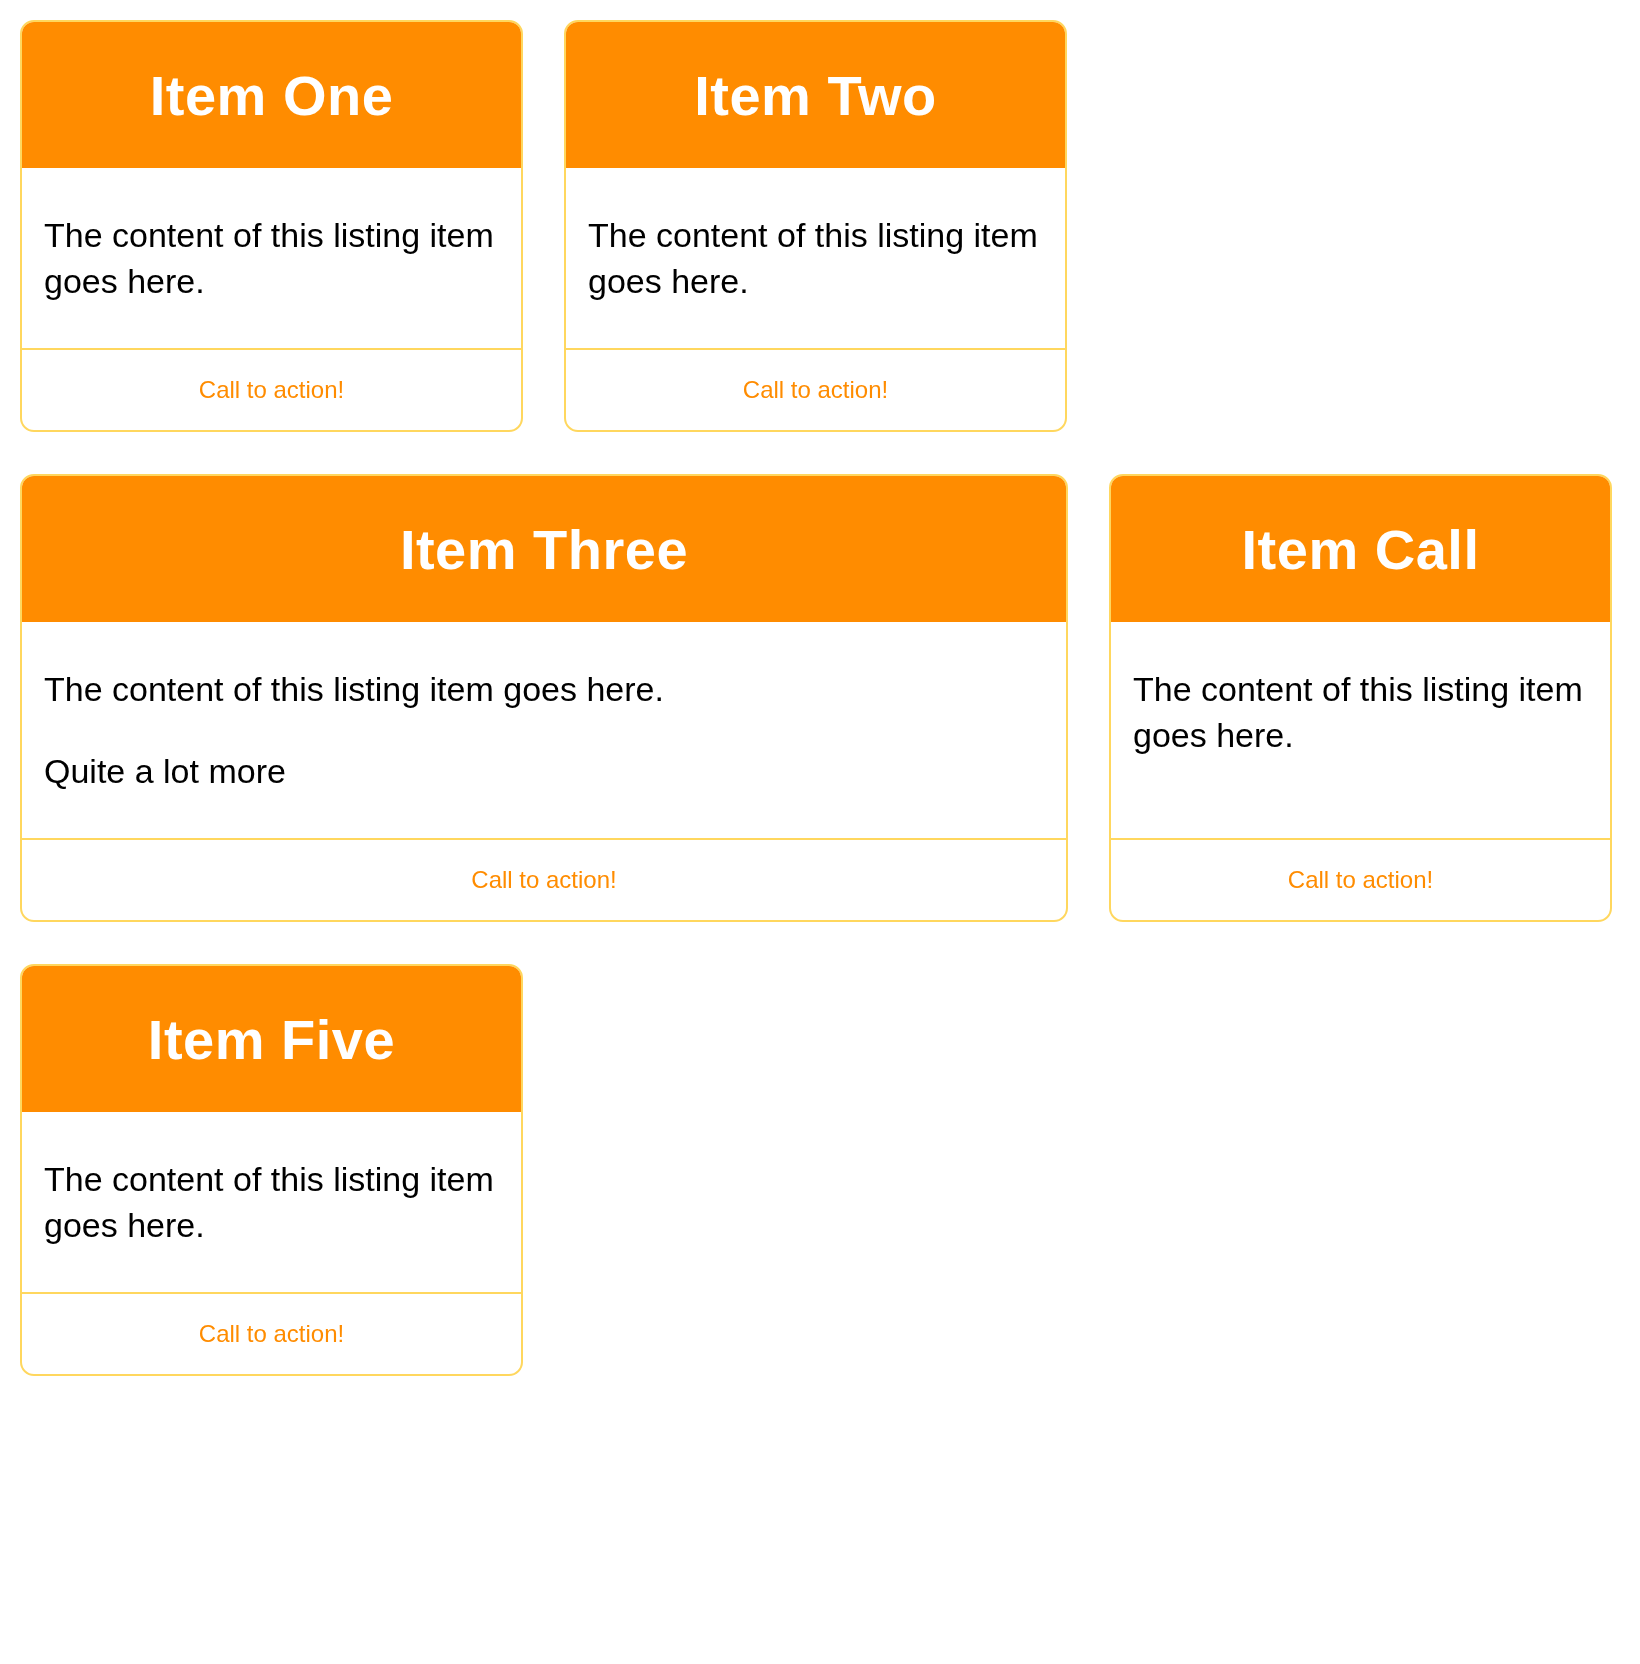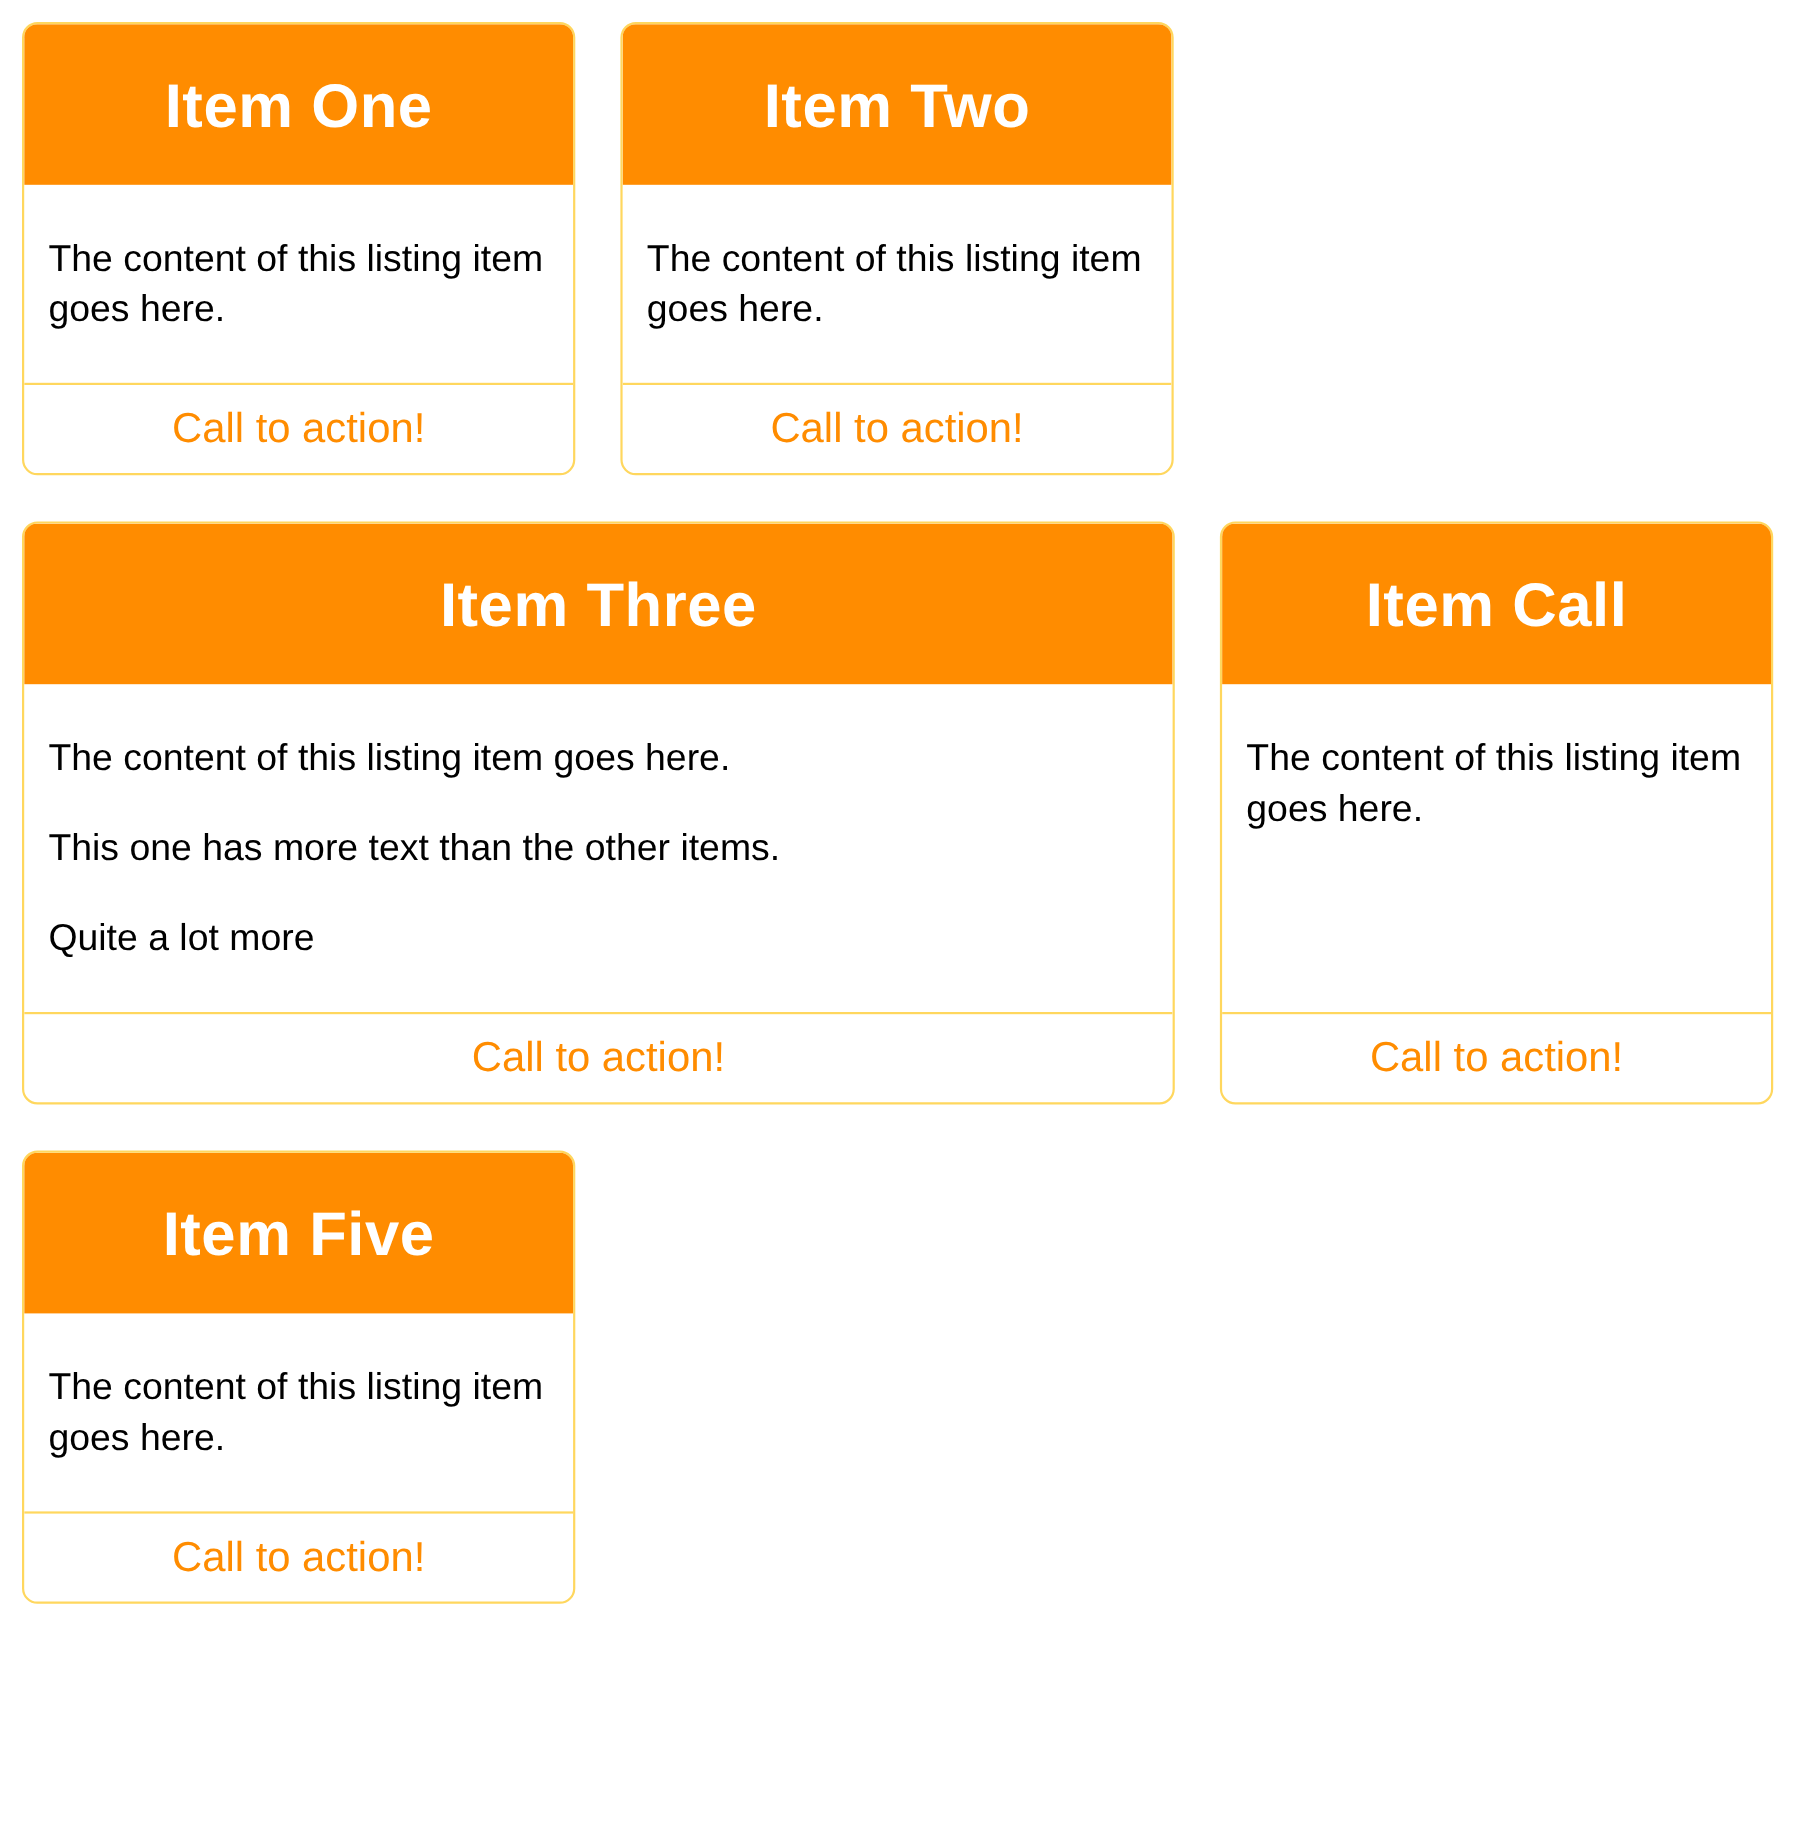--- a/index.html
+++ b/index.html
@@ -60,21 +60,21 @@
     line-height: 46px;
   }
   .card-body p { margin: 36px 0; }
   .card-footer {
     flex: 0 0 auto;
     border-top: 2px solid var(--border-color);
     padding: 20px 10px;
     text-align: center;
   }
   .cta {
-    font-size: 38px;
+    font-size: 24px;
     line-height: 40px;
     color: var(--cta-color);
     text-decoration: none;
     cursor: pointer;
   }
 </style>
 </head>
 <body>
 
 <main class="listing">
@@ -102,21 +102,20 @@
       <a class="cta">Call to action!</a>
     </footer>
   </section>
 
   <section class="card wide">
     <header class="card-header">
       <h2 class="card-title">Item Three</h2>
     </header>
     <div class="card-body">
       <p>The content of this listing item goes here.</p>
-      <p>This one has more text than the other items.</p>
       <p>Quite a lot more</p>
     </div>
     <footer class="card-footer">
       <a class="cta">Call to action!</a>
     </footer>
   </section>
 
   <section class="card small">
     <header class="card-header">
       <h2 class="card-title">Item Call</h2>

